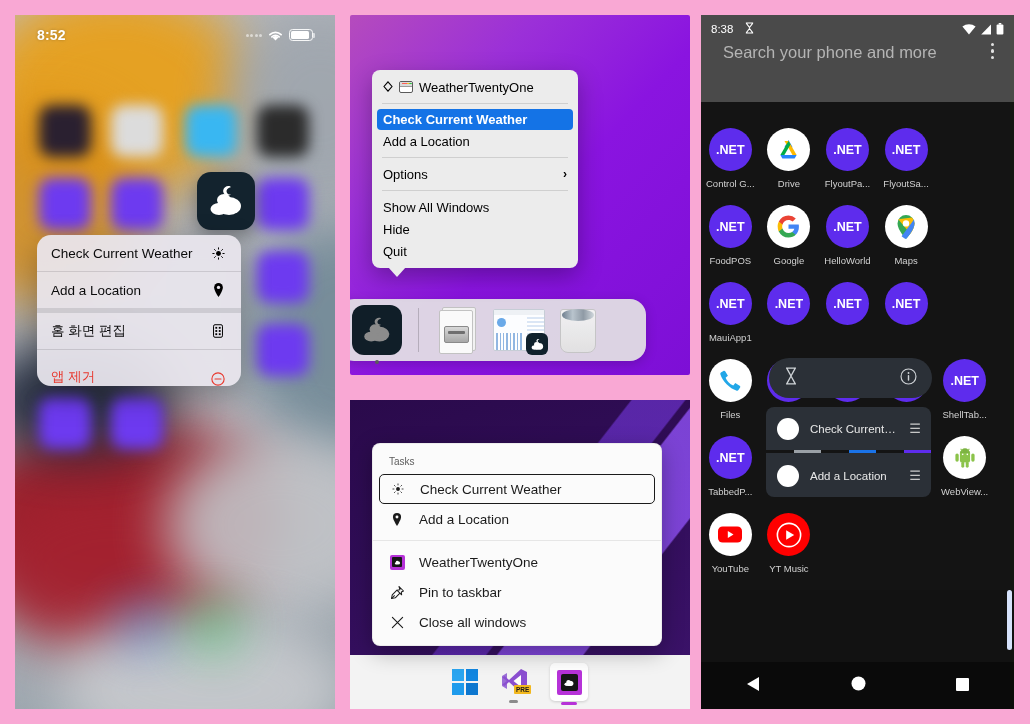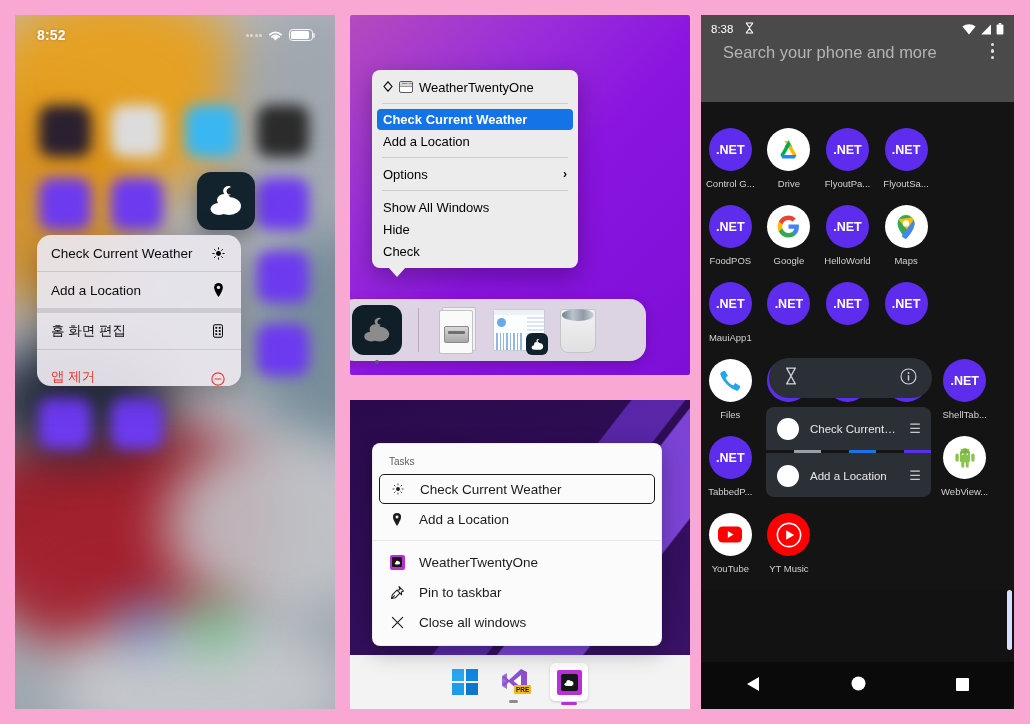--- a/index.html
+++ b/index.html
@@ -322,21 +322,21 @@
         <span class="chev">›</span>
       </div>
       <div class="mac-hr"></div>
       <div class="mac-row">
         <span>Show All Windows</span>
       </div>
       <div class="mac-row">
         <span>Hide</span>
       </div>
       <div class="mac-row">
-        <span>Check</span>
+        <span>Quit</span>
       </div>
     </div>
 
     <div class="mac-dock">
       <div class="dock-app">
         <svg width="34" height="28" viewBox="0 0 40 34">
           <path d="M24.5 2.5c-3.2-1.3-6.7.6-7.3 3.7-.4 2.2.9 4.3 3 5.2 1.7.7 3.5.3 4.8-.8-2.2.2-4-.9-4.4-2.6-.4-1.9 1-3.8 3.2-4.4.3-.1.5-.1.7-.1z" fill="#8c8c8c"></path>
           <ellipse cx="23" cy="22" rx="12" ry="9" fill="#8c8c8c"></ellipse>
           <ellipse cx="13" cy="25" rx="8.5" ry="6" fill="#8c8c8c"></ellipse>
           <ellipse cx="18" cy="16" rx="7" ry="6" fill="#8c8c8c"></ellipse>

